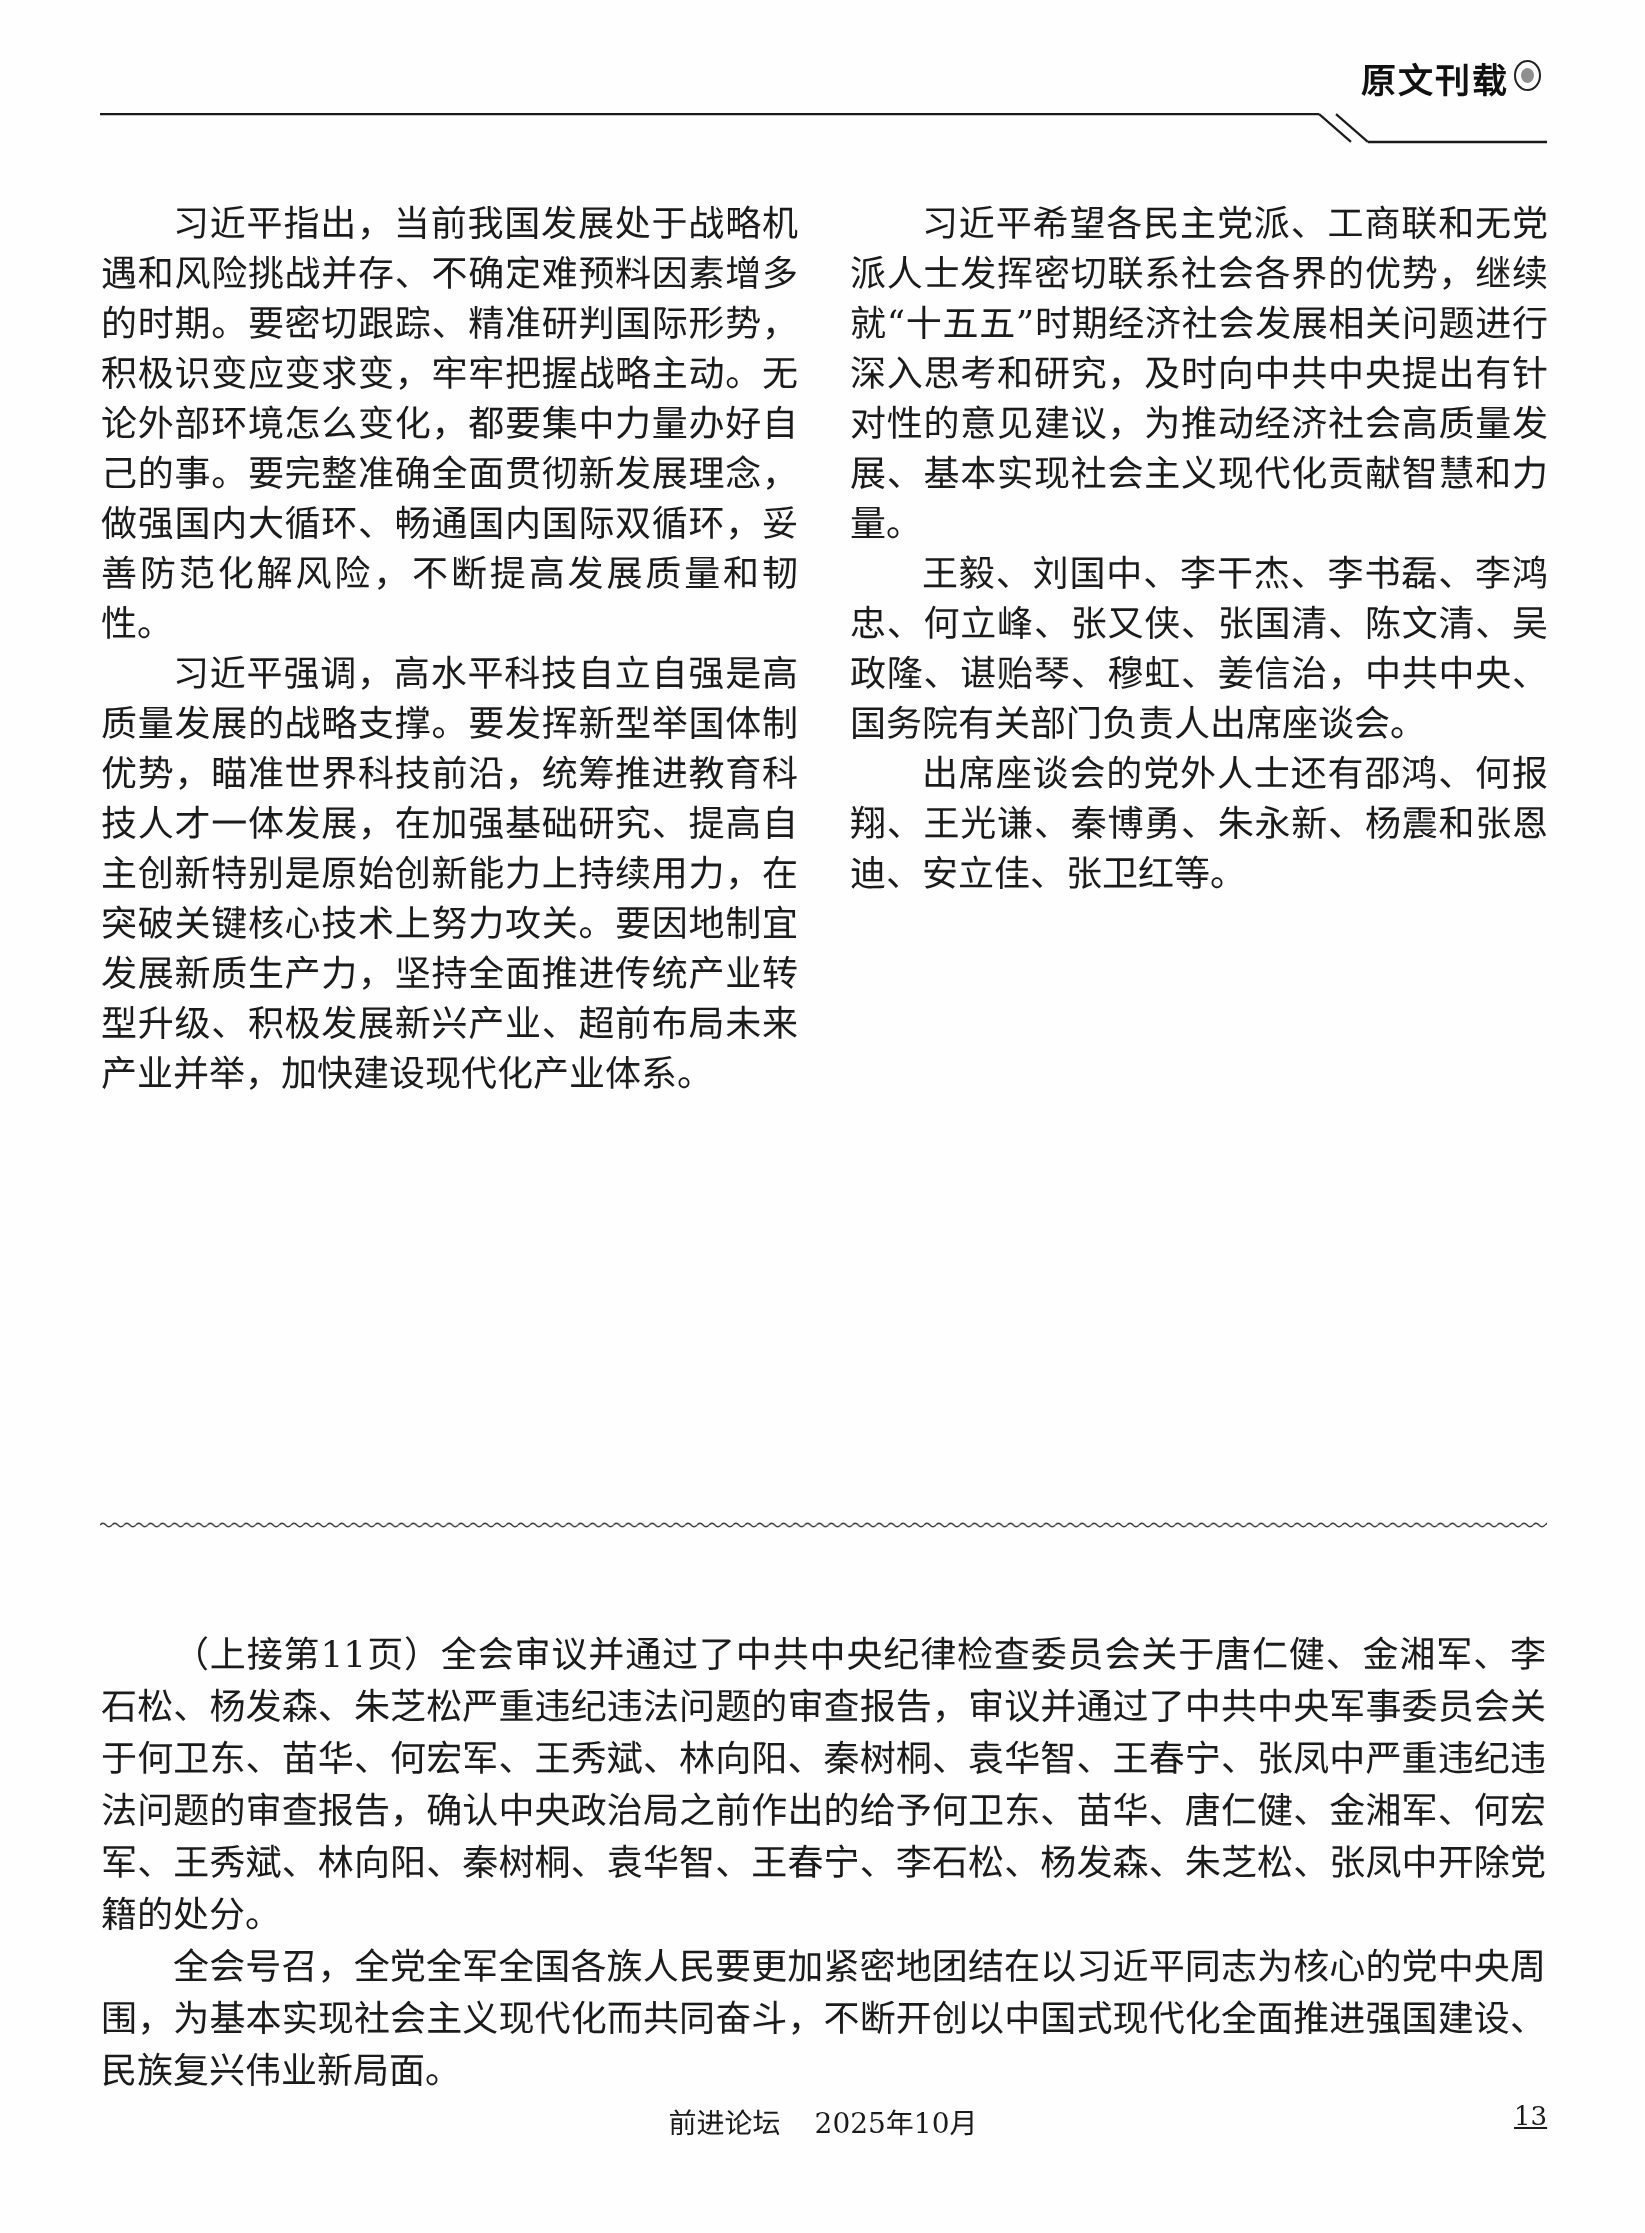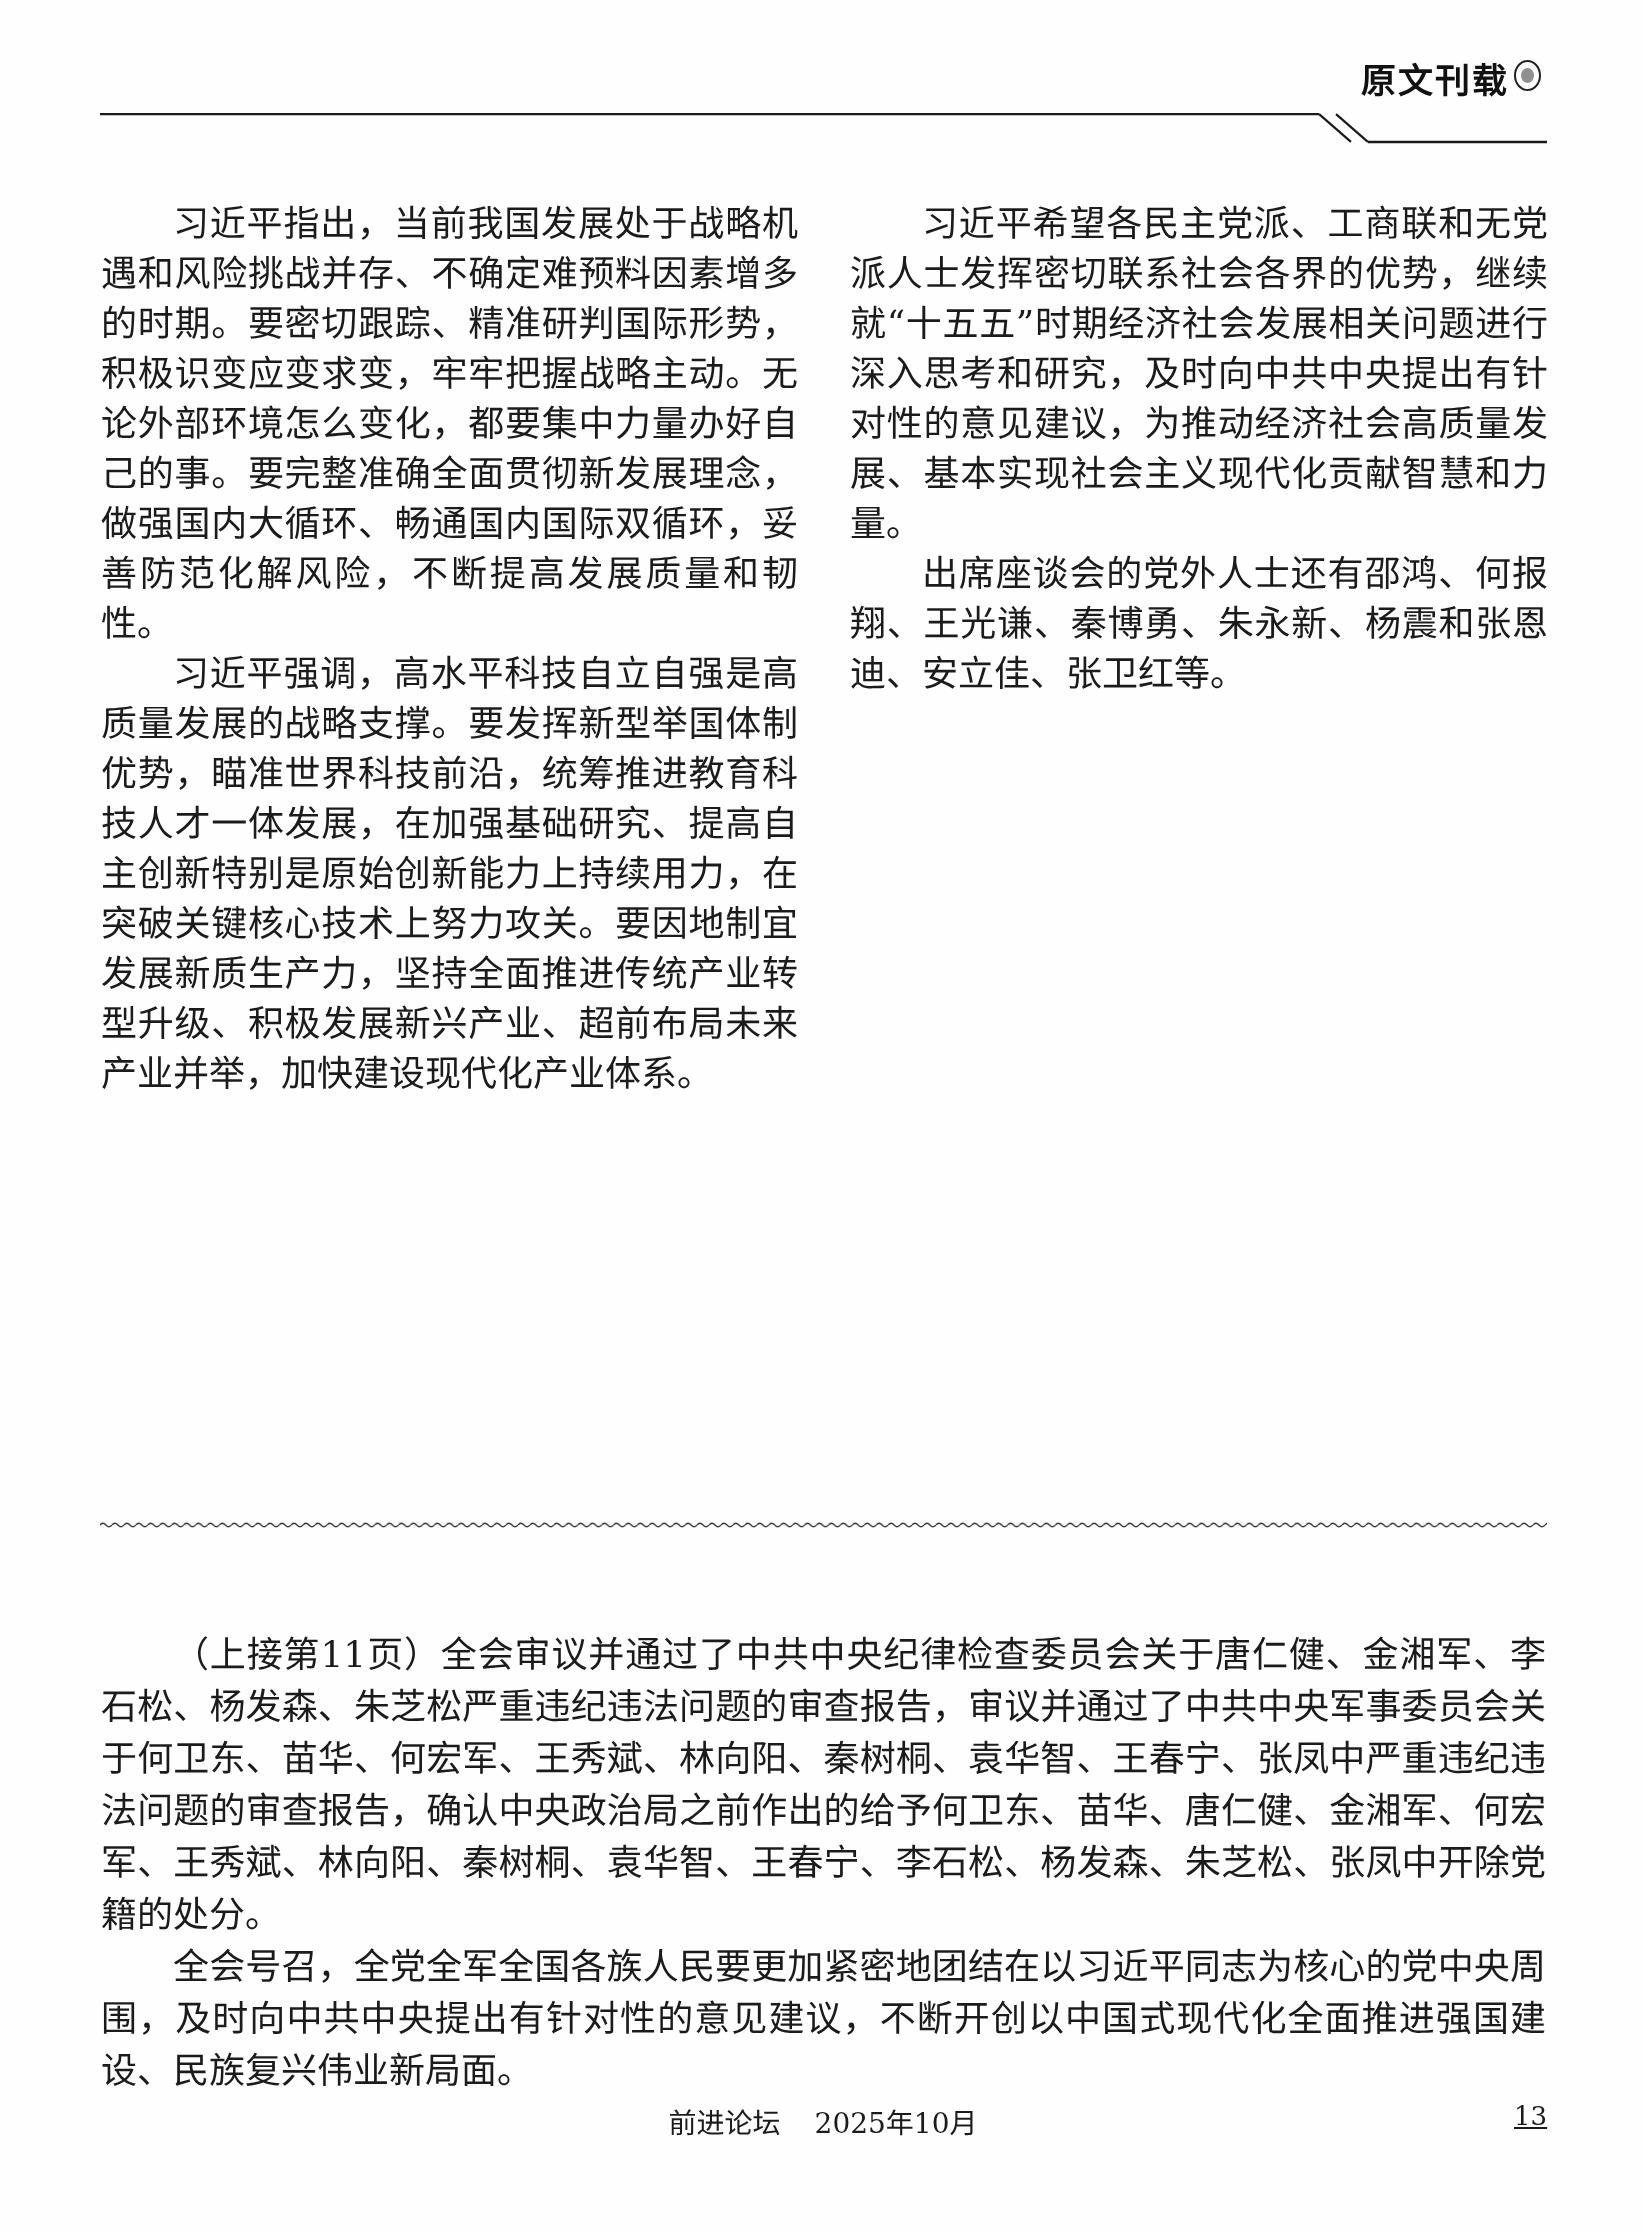--- a/index.html
+++ b/index.html
@@ -116,35 +116,36 @@
       <span class="dot"></span>
     </div>
 
   <div class="col col-left">
     <p class="indent">习近平指出，当前我国发展处于战略机遇和风险挑战并存、不确定难预料因素增多的时期。要密切跟踪、精准研判国际形势，积极识变应变求变，牢牢把握战略主动。无论外部环境怎么变化，都要集中力量办好自己的事。要完整准确全面贯彻新发展理念，做强国内大循环、畅通国内国际双循环，妥善防范化解风险，不断提高发展质量和韧性。</p>
     <p class="indent">习近平强调，高水平科技自立自强是高质量发展的战略支撑。要发挥新型举国体制优势，瞄准世界科技前沿，统筹推进教育科技人才一体发展，在加强基础研究、提高自主创新特别是原始创新能力上持续用力，在突破关键核心技术上努力攻关。要因地制宜发展新质生产力，坚持全面推进传统产业转型升级、积极发展新兴产业、超前布局未来产业并举，加快建设现代化产业体系。</p>
   </div>
 
   <div class="col col-right">
     <p class="indent">习近平希望各民主党派、工商联和无党派人士发挥密切联系社会各界的优势，继续就“十五五”时期经济社会发展相关问题进行深入思考和研究，及时向中共中央提出有针对性的意见建议，为推动经济社会高质量发展、基本实现社会主义现代化贡献智慧和力量。</p>
+    <p class="indent">王毅、刘国中、李干杰、李书磊、李鸿忠、何立峰、张又侠、张国清、陈文清、吴政隆、谌贻琴、穆虹、姜信治，中共中央、国务院有关部门负责人出席座谈会。</p>
     <p class="indent">出席座谈会的党外人士还有邵鸿、何报翔、王光谦、秦博勇、朱永新、杨震和张恩迪、安立佳、张卫红等。</p>
   </div>
 
   <svg class="wavy-divider" width="1447" height="10" viewBox="0 0 1454 10">
     <defs>
       <pattern id="wv" width="12" height="10" patternUnits="userSpaceOnUse">
         <path d="M0 5 Q3 1.5 6 5 T12 5" fill="none" stroke="#3a3a3a" stroke-width="1.4"></path>
       </pattern>
     </defs>
     <rect width="1454" height="10" fill="url(#wv)"></rect>
   </svg>
 
   <div class="continuation">
     <p class="indent">（上接第11页）全会审议并通过了中共中央纪律检查委员会关于唐仁健、金湘军、李石松、杨发森、朱芝松严重违纪违法问题的审查报告，审议并通过了中共中央军事委员会关于何卫东、苗华、何宏军、王秀斌、林向阳、秦树桐、袁华智、王春宁、张凤中严重违纪违法问题的审查报告，确认中央政治局之前作出的给予何卫东、苗华、唐仁健、金湘军、何宏军、王秀斌、林向阳、秦树桐、袁华智、王春宁、李石松、杨发森、朱芝松、张凤中开除党籍的处分。</p>
-    <p class="indent">全会号召，全党全军全国各族人民要更加紧密地团结在以习近平同志为核心的党中央周围，及时向中共中央提出有针对性的意见建议，不断开创以中国式现代化全面推进强国建设、民族复兴伟业新局面。</p>
+    <p class="indent">全会号召，全党全军全国各族人民要更加紧密地团结在以习近平同志为核心的党中央周围，为基本实现社会主义现代化而共同奋斗，不断开创以中国式现代化全面推进强国建设、民族复兴伟业新局面。</p>
   </div>
 
   <div class="footer-center">
     <span class="journal">前进论坛</span><span>2025年10月</span>
   </div>
   <div class="page-number">13</div>
 
 </div>
 
 

